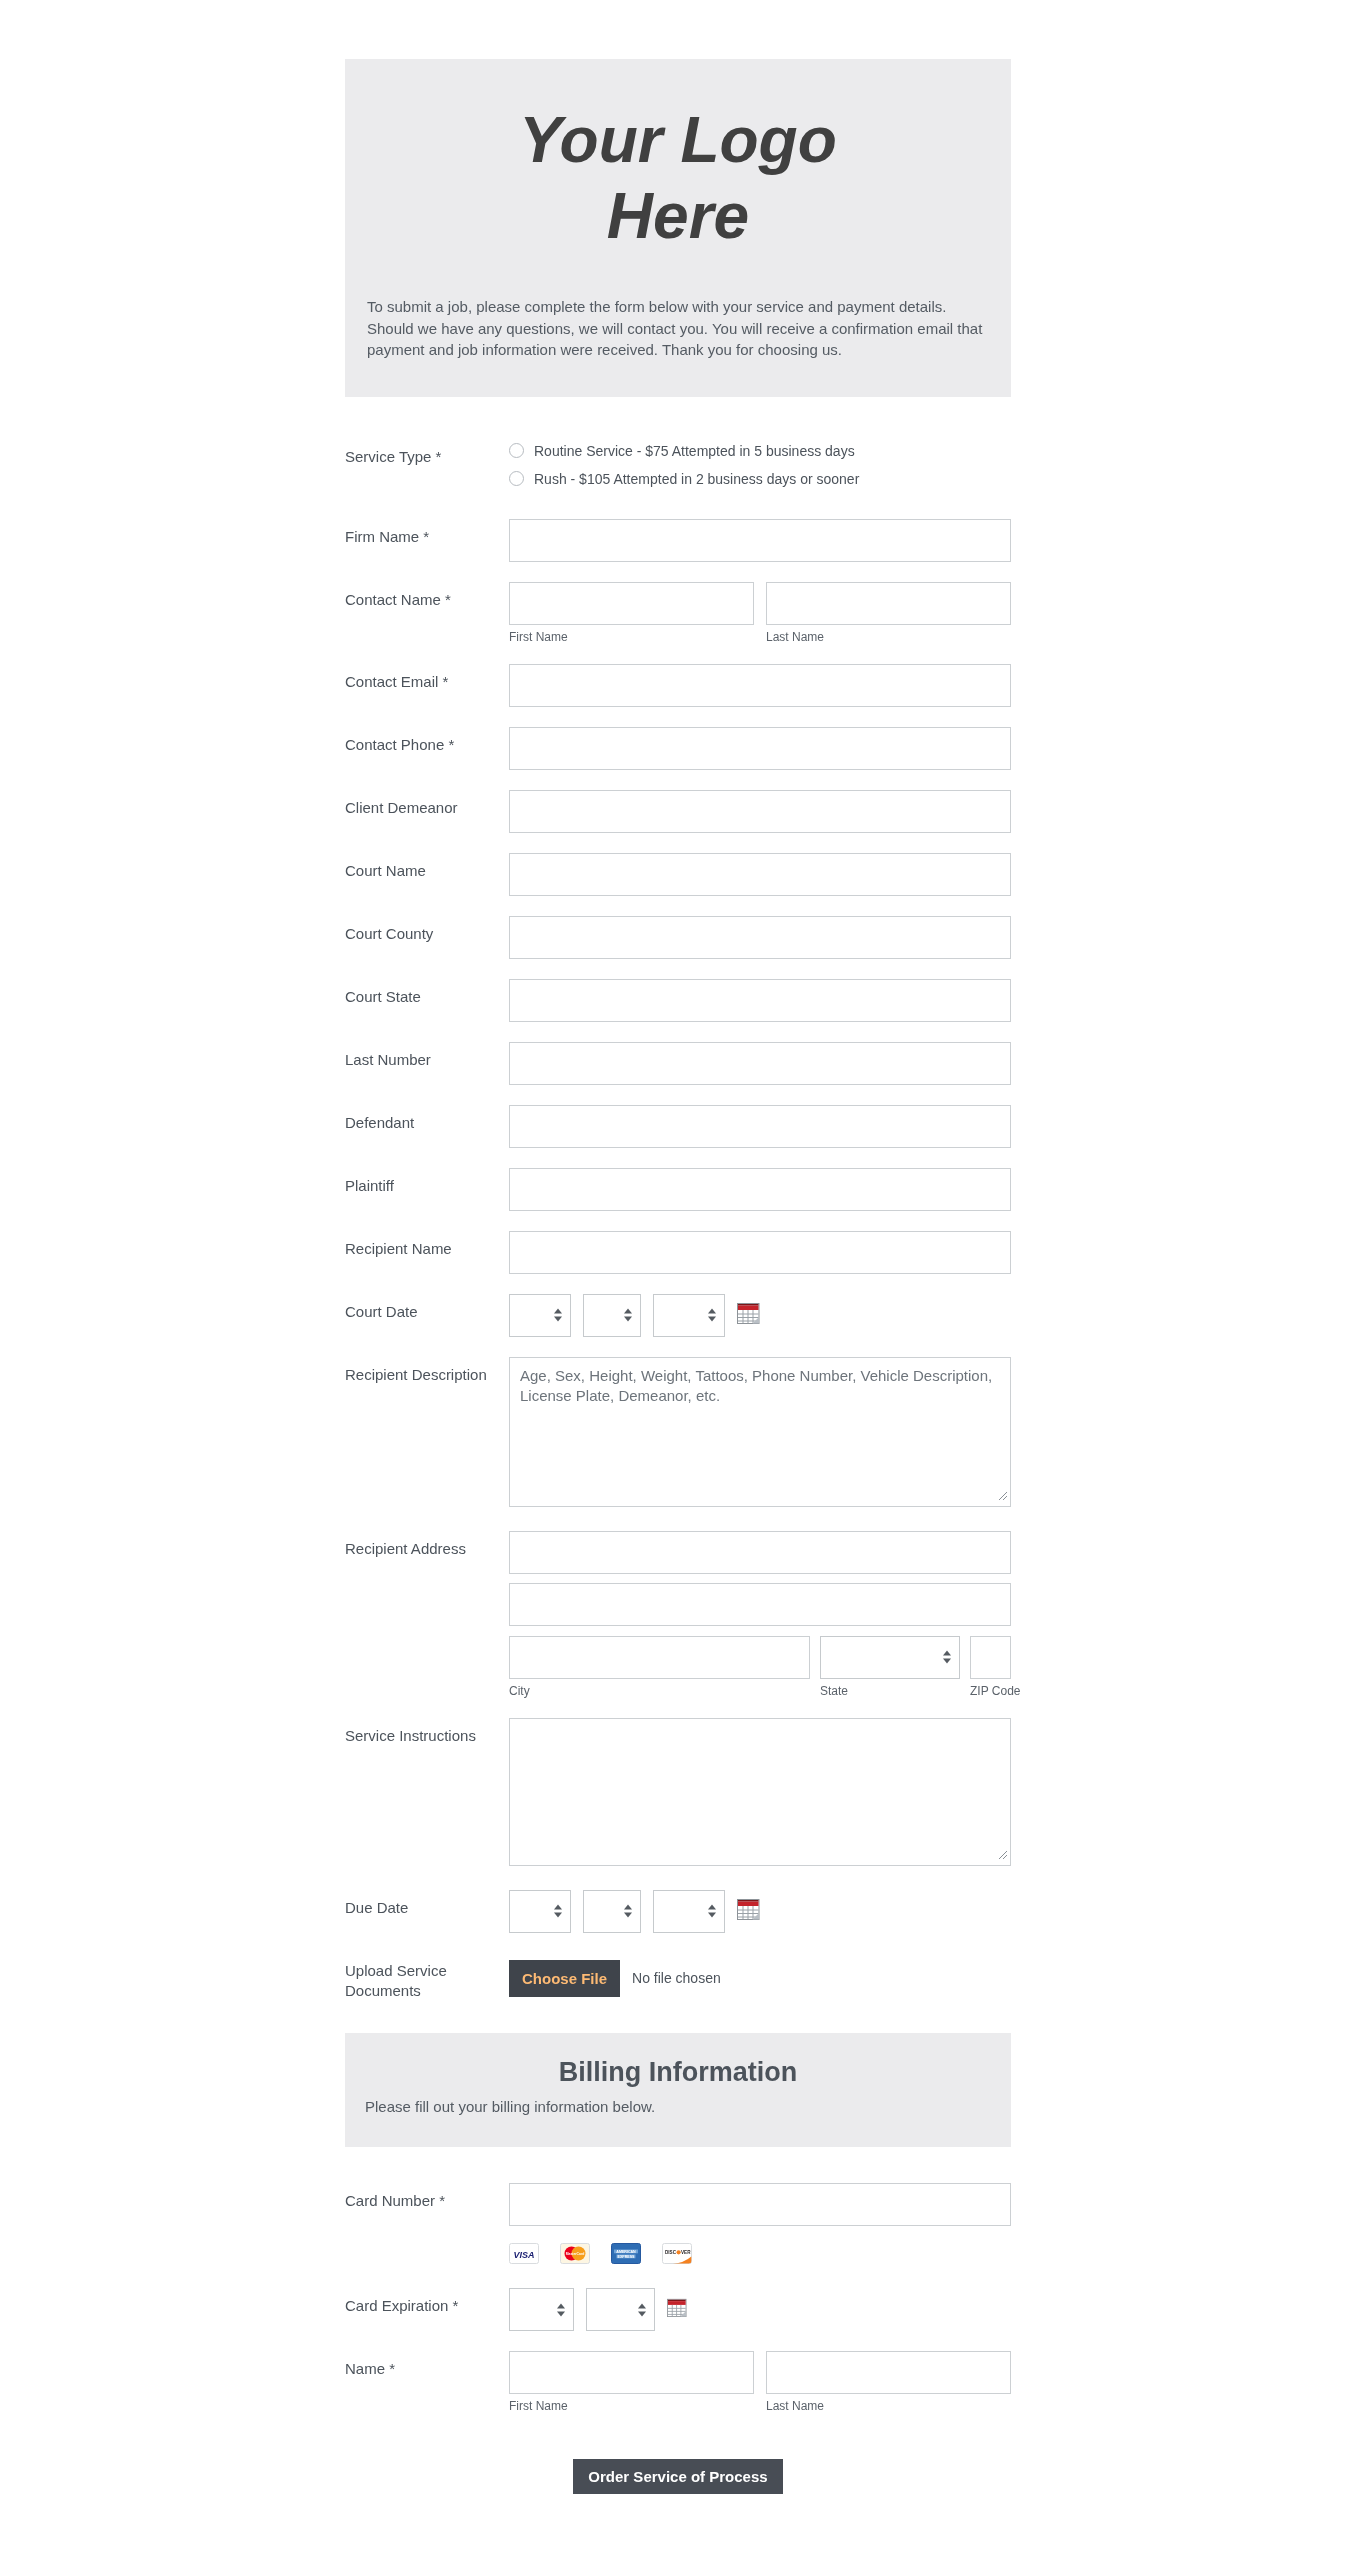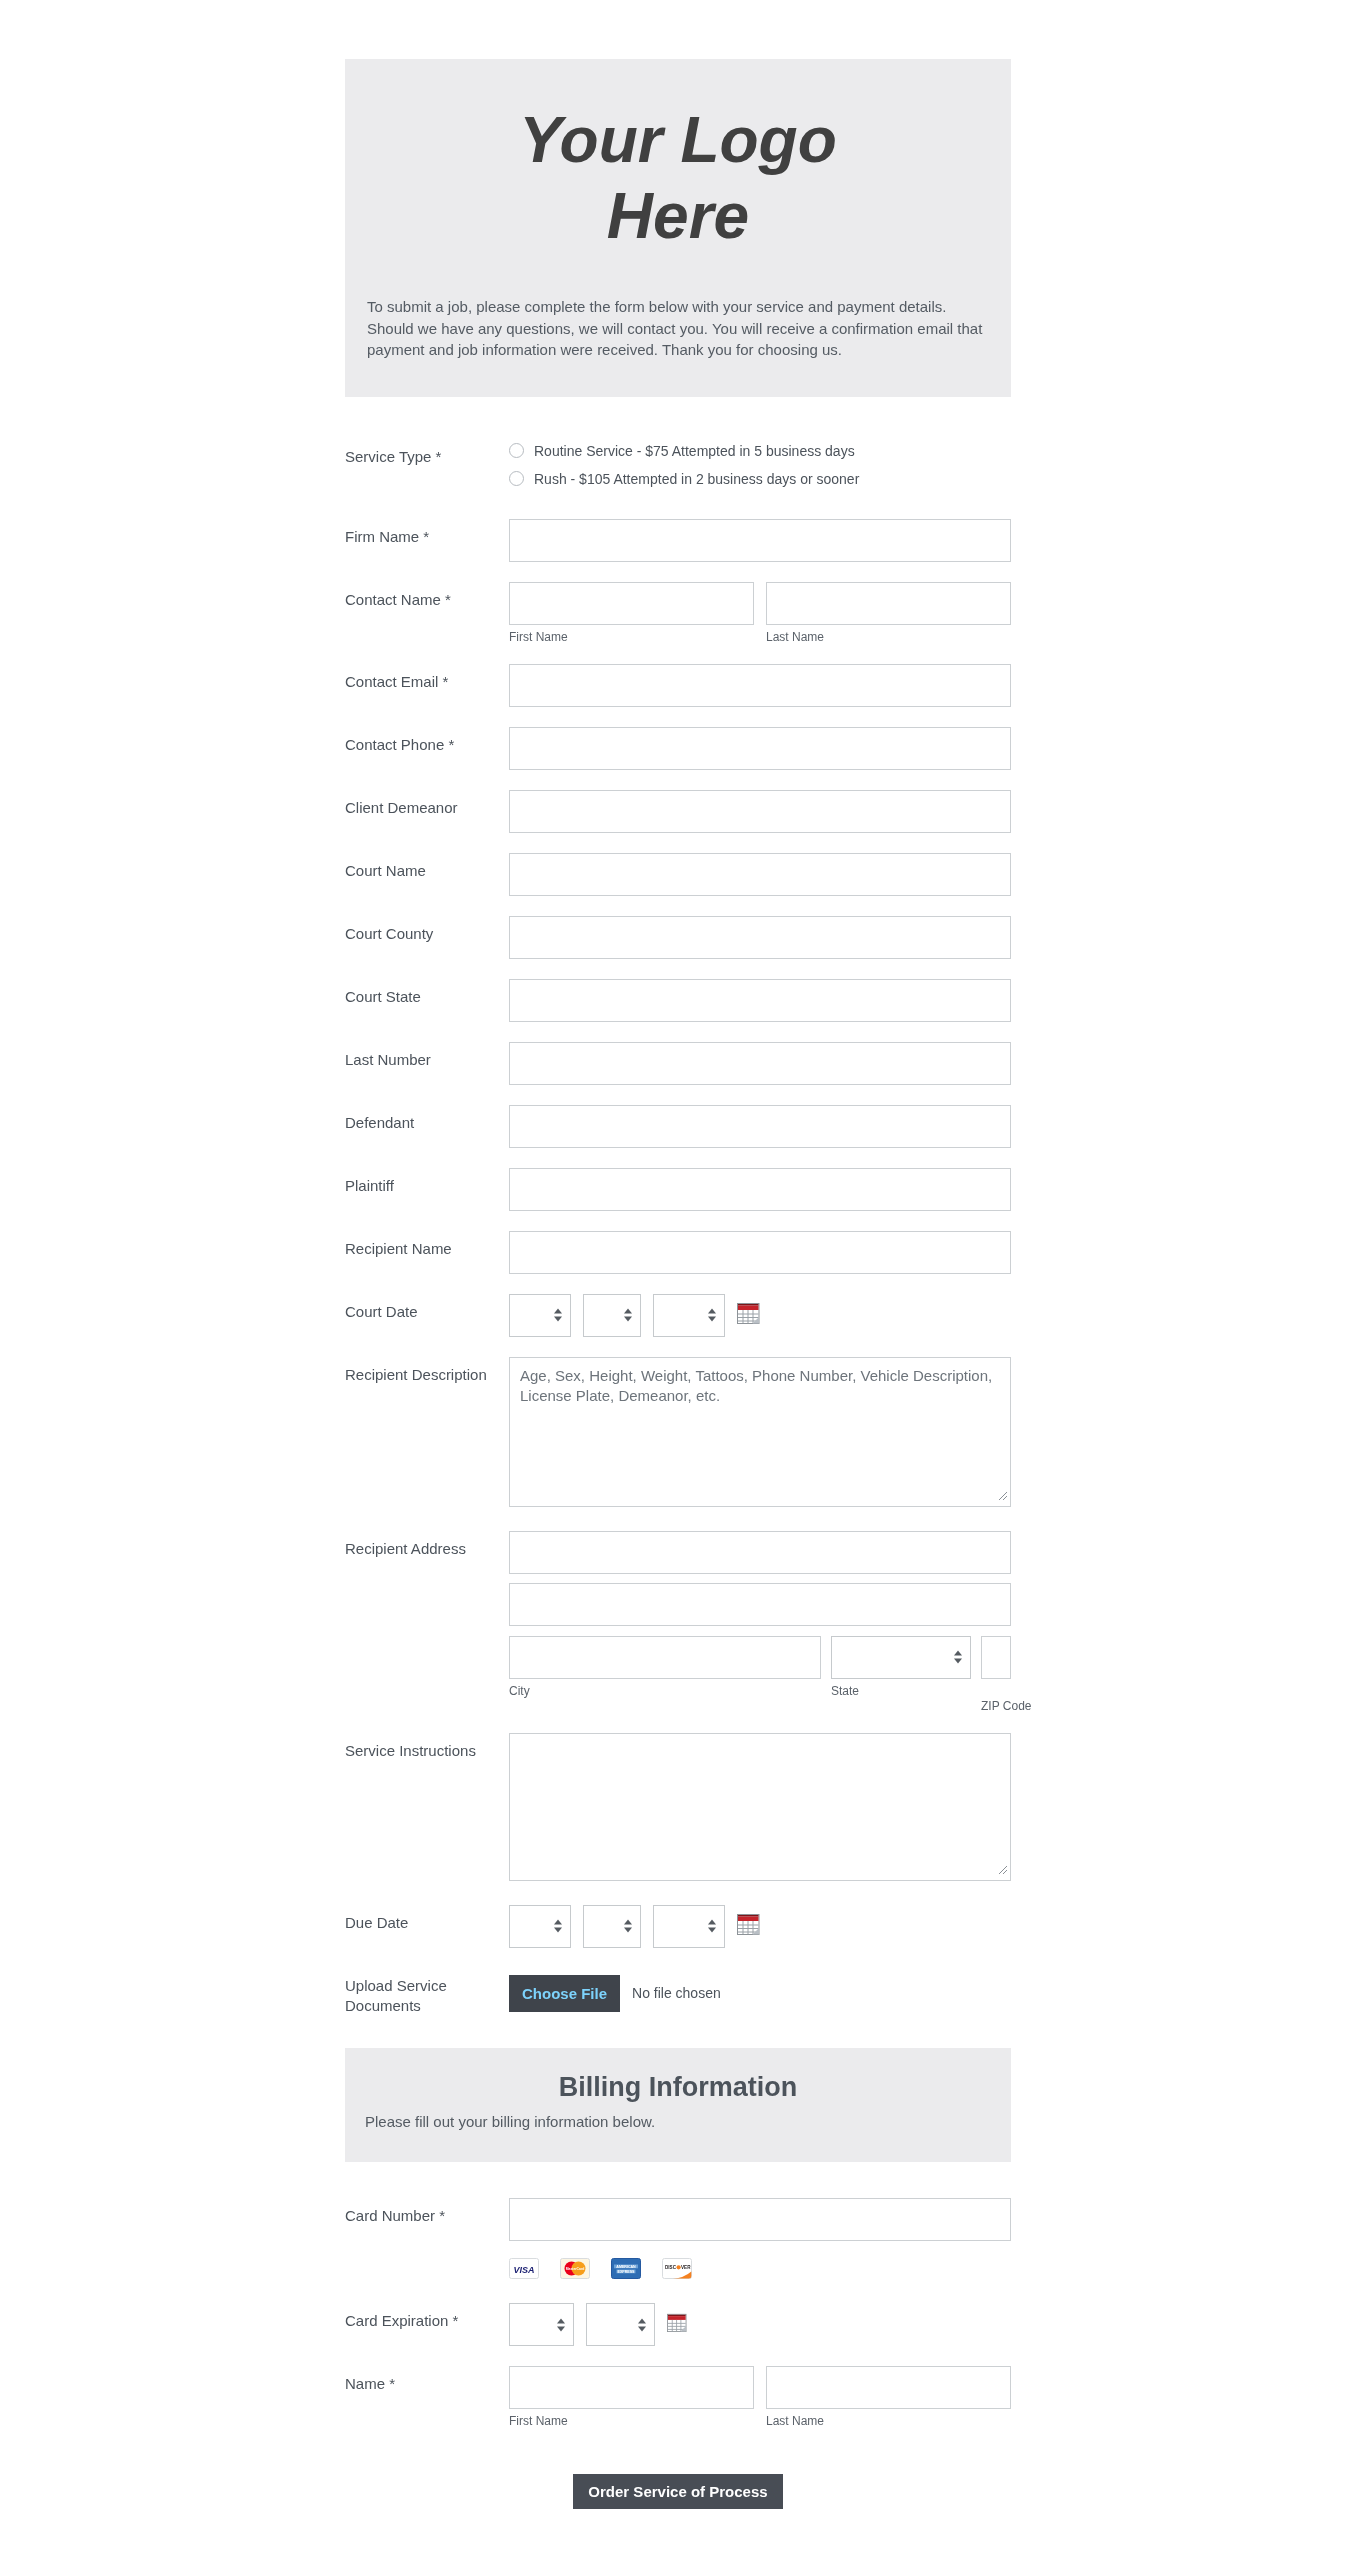--- a/index.html
+++ b/index.html
@@ -43,24 +43,24 @@
   .selects { display:flex; align-items:center; gap:12px; }
   .sel { position:relative; height:43px; border:1px solid #c6cacd; background:#fff; }
   .sel .spin { position:absolute; right:8px; top:50%; transform:translateY(-50%); display:flex; flex-direction:column; gap:3px; }
   .spin .up   { width:0; height:0; border-left:4px solid transparent; border-right:4px solid transparent; border-bottom:5px solid #555b61; }
   .spin .down { width:0; height:0; border-left:4px solid transparent; border-right:4px solid transparent; border-top:5px solid #555b61; }
   .w62{width:62px}.w58{width:58px}.w72{width:72px}.w65{width:65px}.w69{width:69px}
 
   .addr-stack > .ti { margin-bottom:9px; }
   .csz { display:flex; gap:10px; margin-top:1px; }
   .csz .col { display:flex; flex-direction:column; }
-  .col-city { flex:1; } .col-state { width:140px; flex:none; } .col-zip { width:30px; flex:none;gap:15px; }
+  .col-city { flex:1; } .col-state { width:140px; flex:none; } .col-zip { width:41px; flex:none; }
 
   .upload { display:flex; align-items:center; padding-top:2px; }
-  .choose-btn { background:#3f444b; color:#7dd3fc; font-weight:bold; font-size:15px; padding:10px 13px; border:none; font-family:"Liberation Sans",sans-serif; cursor:pointer; }
+  .choose-btn { background:#3f444b; color:#fdba74; font-weight:bold; font-size:15px; padding:10px 13px; border:none; font-family:"Liberation Sans",sans-serif; cursor:pointer; }
   .nofile { margin-left:12px; font-size:14px; color:#4c535b; }
 
   .billing-band { background:#ebebed; padding:24px 20px 32px; margin:32px 0 36px; }
   .billing-title { text-align:center; font-size:27px; font-weight:bold; color:#4c535b; margin-bottom:10px; }
   .billing-sub { font-size:15px; color:#545b63; }
 
   .card-icons { display:flex; gap:21px; margin-top:17px; }
 
   .submit-wrap { text-align:center; margin-top:46px; }
   .submit-btn { background:#484d55; color:#fff; font-weight:bold; font-size:15px; padding:9px 15px; border:none; font-family:"Liberation Sans",sans-serif; cursor:pointer; }

